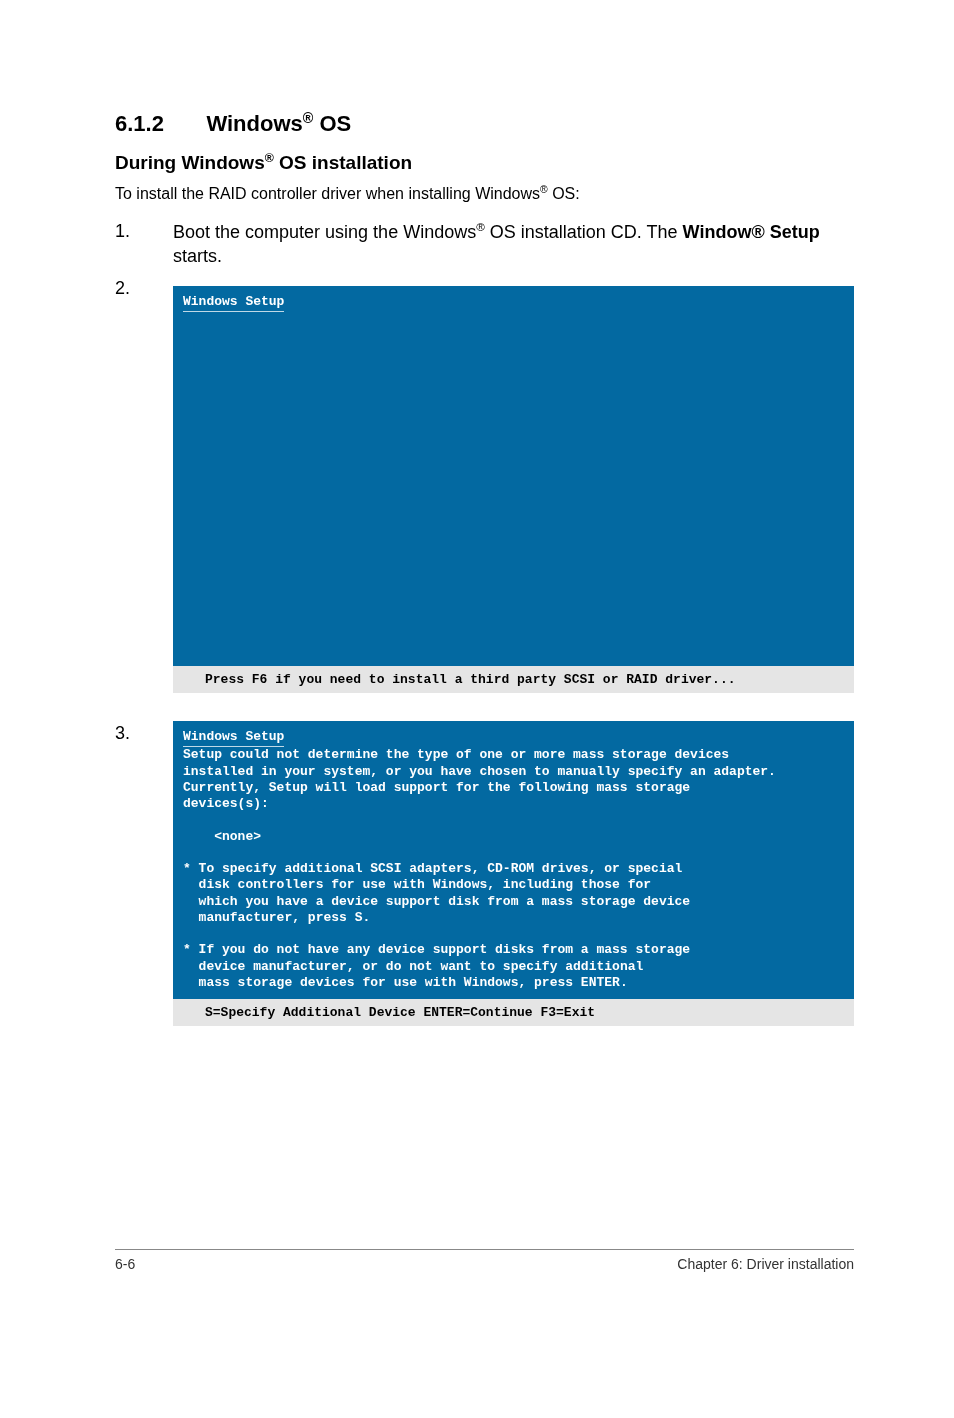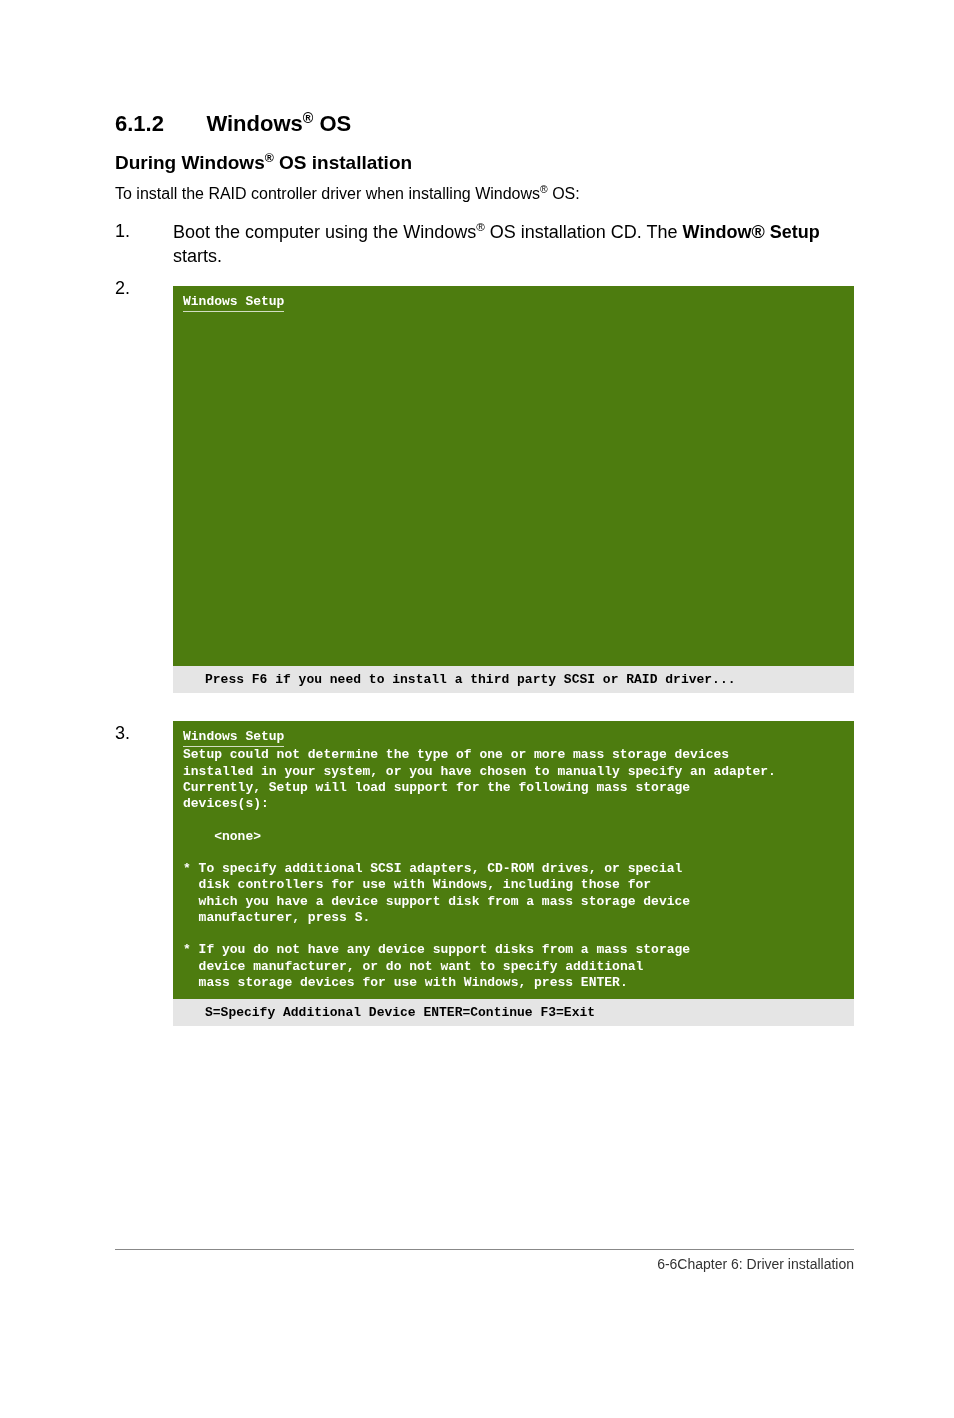--- a/index.html
+++ b/index.html
@@ -60,21 +60,21 @@
     vertical-align: super;
   }
   .bold {
     font-weight: bold;
   }
   .screenshot {
     margin-left: 58px;
     margin-bottom: 28px;
   }
   .blue-box {
-    background: #4d7c0f;
+    background: #0369a1;
     color: #ffffff;
     font-family: "Courier New", monospace;
     font-size: 13px;
     font-weight: bold;
     line-height: 1.25;
     padding: 8px 10px;
     box-sizing: border-box;
   }
   .blue-box.first {
     height: 380px;
@@ -98,21 +98,21 @@
     white-space: pre-wrap;
   }
   .footer {
     position: absolute;
     bottom: 50px;
     left: 115px;
     right: 100px;
     border-top: 1px solid #888;
     padding-top: 6px;
     display: flex;
-    justify-content: flex-end;
+    justify-content: space-between;
     font-size: 14px;
     color: #333;
   }
 </style>
 </head>
 <body>
 
 <div class="page">
 
   <div class="section-heading">

